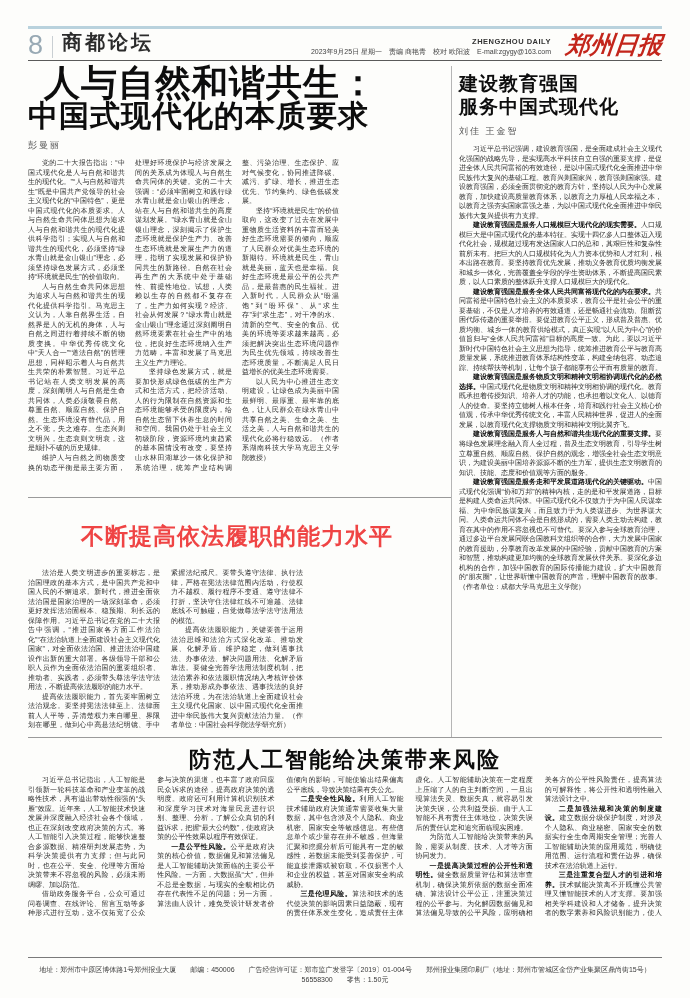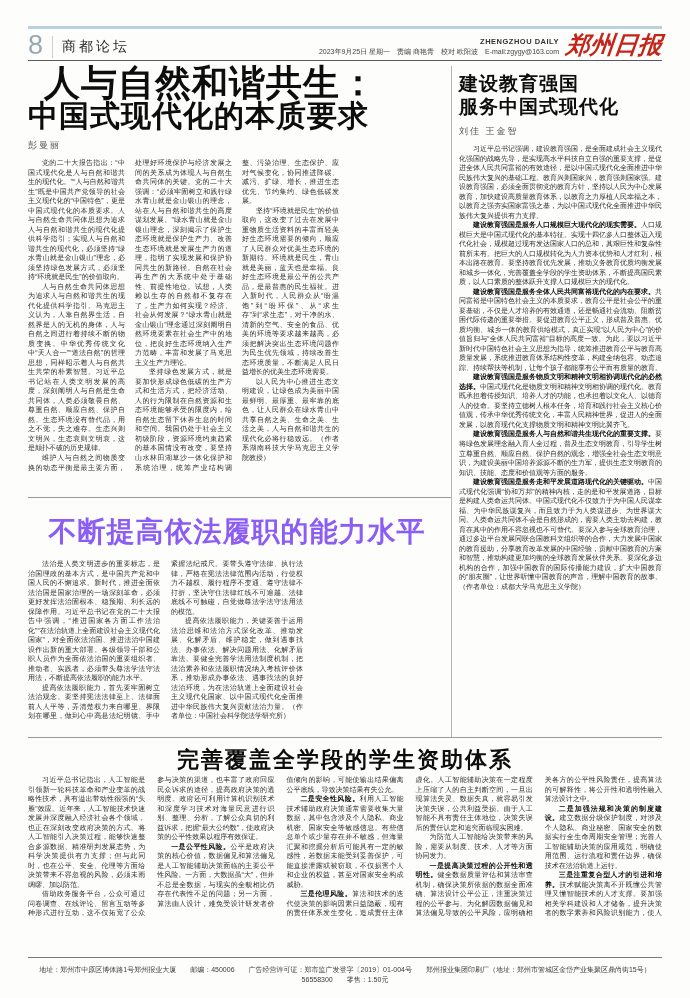--- a/index.html
+++ b/index.html
@@ -8,22 +8,22 @@
     background:#fdfdfb;color:#222;
     font-family:"Liberation Sans","DejaVu Sans",sans-serif;
   }
   .abs{position:absolute;}
   
   .topline{left:28px;top:26px;width:634px;height:3px;background:#b9d2dd;}
   .header{left:28px;top:32px;width:634px;height:26px;display:flex;justify-content:space-between;align-items:flex-end;}
   .h-left{display:flex;align-items:flex-end;gap:9px;}
   .pagenum{font-size:27px;line-height:26px;color:#98a9b4;font-weight:400;}
   .h-div{width:1px;height:22px;background:#c9cfd3;display:inline-block;}
-  .section{font-size:14px;font-weight:400;color:#2b2b2b;letter-spacing:3px;padding-bottom:2px;}
-  .h-right{display:flex;align-items:flex-end;gap:7px;}
+  .section{font-size:20px;font-weight:700;color:#2b2b2b;letter-spacing:3px;padding-bottom:2px;}
+  .h-right{display:flex;align-items:flex-end;gap:15px;}
   .h-meta{text-align:right;padding-bottom:1px;}
   .en{font-size:7.5px;font-weight:700;color:#333;letter-spacing:.5px;}
   .dateline{font-size:7px;color:#444;margin-top:1px;}
   .logo{font-family:"Liberation Serif","DejaVu Serif",serif;font-style:italic;font-weight:700;
         font-size:24px;color:#c3251b;transform:skewX(-6deg);line-height:24px;padding-bottom:1px;}
   .header-rule{left:28px;top:60px;width:634px;height:1px;background:#5a5a5a;}
   
   .rule-mid1{left:28px;top:497px;width:423px;height:1px;background:#9a9a9a;}
   .vrule{left:451px;top:66px;width:1px;height:671px;background:#b5b5b5;}
   .rule-mid2{left:28px;top:737px;width:634px;height:1px;background:#9a9a9a;}
@@ -31,21 +31,21 @@
   
   .main-art{left:28px;top:66px;width:418px;}
   .main-art .t1{font-size:36px;font-weight:800;color:#0d0d0d;line-height:33px;padding-left:16px;letter-spacing:1px;}
   .main-art .t2{font-size:30px;font-weight:800;color:#0d0d0d;line-height:33px;text-align:left;letter-spacing:1px;}
   .author{text-align:left;font-size:9px;color:#555;margin:7px 0 6px;letter-spacing:2px;}
   .body{font-size:7px;line-height:1.36;text-align:justify;color:#2e2e2e;column-fill:auto;overflow:hidden;}
   .body p{margin:0;text-indent:2em;}
   .body b{font-weight:700;color:#111;}
   .main-body{column-count:4;column-gap:10px;height:322px;}
   .mid-art{left:28px;top:505px;width:418px;}
-  .mid-art h2{margin:8px;font-size:28px;font-weight:800;color:#8b5cf6;text-align:center;letter-spacing:1px;}
+  .mid-art h2{margin:16px;font-size:23px;font-weight:800;color:#ef4444;text-align:center;letter-spacing:1px;}
   .mid-body{column-count:3;column-gap:11px;height:168px;}
   .right-art{left:459px;top:72px;width:203px;}
   .right-art .t1,.right-art .t2{font-size:19px;font-weight:800;color:#0d0d0d;text-align:left;line-height:23px;letter-spacing:1px;}
   .right-body{height:588px;}
   .bot-art{left:28px;top:745px;width:634px;}
   .bot-art h2{margin:0;font-size:22px;font-weight:800;color:#0d0d0d;text-align:center;letter-spacing:2px;}
   .bot-body{column-count:5;column-gap:12px;height:152px;}
   
   .footer{left:28px;top:965px;width:634px;text-align:center;font-size:7px;color:#3a3a3a;}
 </style>
@@ -110,21 +110,21 @@
         <p><b>建设教育强国是服务全体人民共同富裕现代化的内在要求。</b>共同富裕是中国特色社会主义的本质要求，教育公平是社会公平的重要基础，不仅是人才培养的有效通道，还是畅通社会流动、阻断贫困代际传递的重要举措。要促进教育公平正义，形成普及普惠、优质均衡、城乡一体的教育供给模式，真正实现“以人民为中心”的价值旨归与“全体人民共同富裕”目标的高度一致。为此，要以习近平新时代中国特色社会主义思想为指导，统筹推进教育公平与教育高质量发展，系统推进教育体系结构性变革，构建全纳包容、动态追踪、持续帮扶等机制，让每个孩子都能享有公平而有质量的教育。</p>
         <p><b>建设教育强国是服务物质文明和精神文明相协调现代化的必然选择。</b>中国式现代化是物质文明和精神文明相协调的现代化。教育既承担着传授知识、培养人才的功能，也承担着以文化人、以德育人的使命。要坚持立德树人根本任务，培育和践行社会主义核心价值观，传承中华优秀传统文化，丰富人民精神世界，促进人的全面发展，以教育现代化支撑物质文明和精神文明比翼齐飞。</p>
         <p><b>建设教育强国是服务人与自然和谐共生现代化的重要支撑。</b>要将绿色发展理念融入育人全过程，普及生态文明教育，引导学生树立尊重自然、顺应自然、保护自然的观念，增强全社会生态文明意识，为建设美丽中国培养源源不断的生力军，提供生态文明教育的知识、技能、态度和价值观等方面的服务。</p>
         <p><b>建设教育强国是服务走和平发展道路现代化的关键驱动。</b>中国式现代化强调“协和万邦”的精神内核，走的是和平发展道路，目标是构建人类命运共同体。中国式现代化不仅致力于为中国人民谋幸福、为中华民族谋复兴，而且致力于为人类谋进步、为世界谋大同。人类命运共同体不会是自然形成的，需要人类主动去构建，教育在其中的作用不容忽视也不可替代。要深入参与全球教育治理，通过多边平台发展同联合国教科文组织等的合作，大力发展中国家的教育援助，分享教育改革发展的中国经验，贡献中国教育的方案和智慧，推动构建更加均衡的全球教育发展伙伴关系。要深化多边机构的合作，加强中国教育的国际传播能力建设，扩大中国教育的“朋友圈”，让世界听懂中国教育的声音，理解中国教育的故事。（作者单位：成都大学马克思主义学院）</p>
       </div>
   </section>
 
   <div class="abs rule-mid2"></div>
 
   <section class="abs bot-art">
-    <h2>完善覆盖全学段的学生资助体系</h2>
+    <h2>防范人工智能给决策带来风险</h2>
     <div class="body bot-body">
         <p>习近平总书记指出，人工智能是引领新一轮科技革命和产业变革的战略性技术，具有溢出带动性很强的“头雁”效应。近年来，人工智能技术快速发展并深度融入经济社会各个领域，也正在深刻改变政府决策的方式。将人工智能引入决策过程，能够快速整合多源数据、精准研判发展态势，为科学决策提供有力支撑；但与此同时，也在公平、安全、伦理等方面给决策带来不容忽视的风险，必须未雨绸缪、加以防范。</p>
         <p>借助政务服务平台，公众可通过问卷调查、在线评论、留言互动等多种形式进行互动，这不仅拓宽了公众参与决策的渠道，也丰富了政府回应民众诉求的途径，提高政府决策的透明度。政府还可利用计算机识别技术和深度学习技术对海量民意进行识别、整理、分析，了解公众真切的利益诉求，把握“最大公约数”，使政府决策的公平性效果以程序有效保证。</p>
         <p><b>一是公平性风险。</b>公平是政府决策的核心价值，数据偏见和算法偏见是人工智能辅助决策面临的主要公平性风险。一方面，大数据虽“大”，但并不总是全数据，与现实的全貌相比仍存在代表性不足的问题；另一方面，算法由人设计，难免受设计研发者价值倾向的影响，可能使输出结果偏离公平底线，导致决策结果有失公允。</p>
         <p><b>二是安全性风险。</b>利用人工智能技术辅助政府决策通常需要收集大量数据，其中包含涉及个人隐私、商业机密、国家安全等敏感信息。有些信息单个或少量存在并不敏感，但海量汇聚和挖掘分析后可能具有一定的敏感性，若数据未能受到妥善保护，可能直接泄露或被窃取，不仅损害个人和企业的权益，甚至对国家安全构成威胁。</p>
         <p><b>三是伦理风险。</b>算法和技术的迭代使决策的影响因素日益隐蔽，现有的责任体系发生变化，造成责任主体虚化。人工智能辅助决策在一定程度上压缩了人的自主判断空间，一旦出现算法失灵、数据失真，就容易引发决策失误，公共利益受损。由于人工智能不具有责任主体地位，决策失误后的责任认定和追究面临现实困难。</p>
         <p>为防范人工智能给决策带来的风险，需要从制度、技术、人才等方面协同发力。</p>
         <p><b>一是提高决策过程的公开性和透明性。</b>健全数据质量评估和算法审查机制，确保决策所依据的数据全面准确、算法设计公平公正，注重决策过程的公平参与。为化解因数据偏见和算法偏见导致的公平风险，应明确相关各方的公平性风险责任，提高算法的可解释性，将公开性和透明性融入算法设计之中。</p>
         <p><b>二是加强法规和决策的制度建设。</b>建立数据分级保护制度，对涉及个人隐私、商业秘密、国家安全的数据实行全生命周期安全管理；完善人工智能辅助决策的应用规范，明确使用范围、运行流程和责任边界，确保技术在法治轨道上运行。</p>
         <p><b>三是注重复合型人才的引进和培养。</b>技术赋能决策离不开既懂公共管理又懂智能技术的人才支撑。要加强相关学科建设和人才储备，提升决策者的数字素养和风险识别能力，使人工智能更好地服务科学决策、民主决策、依法决策。</p>

